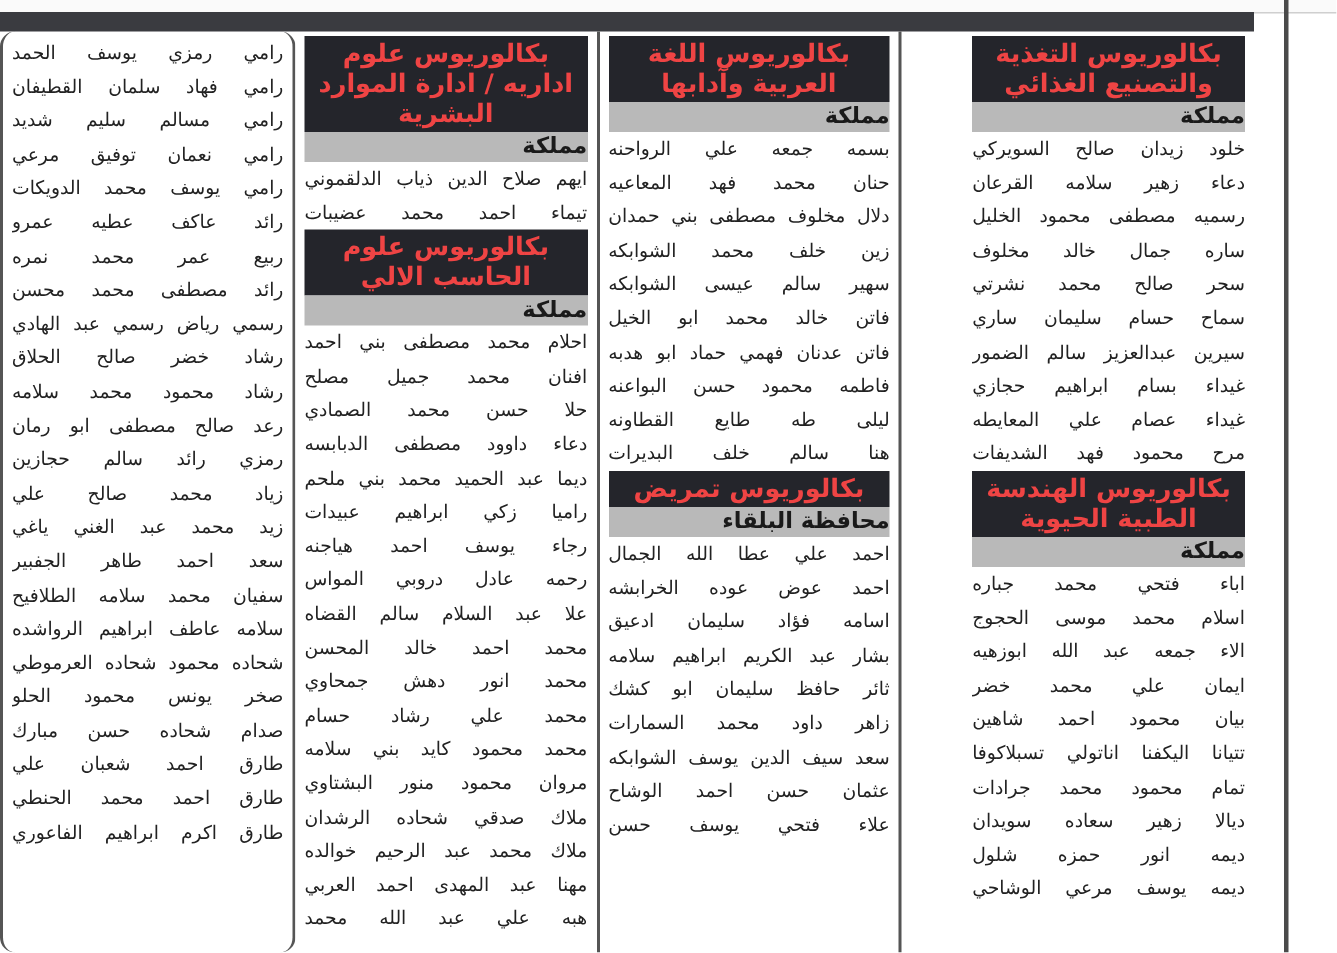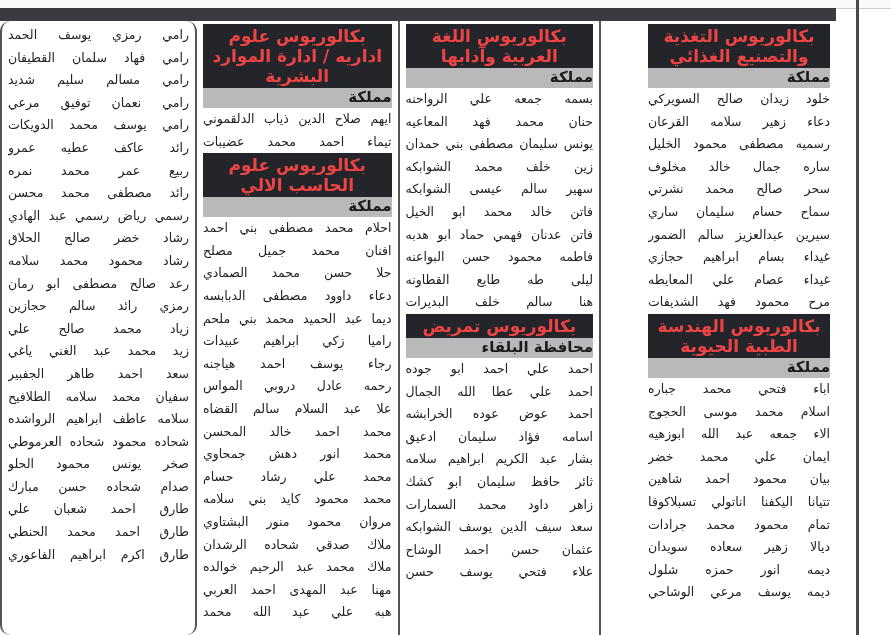--- a/index.html
+++ b/index.html
@@ -83,35 +83,34 @@
     </div>
   </div>
 
   <div class="col c2">
     <div class="section">
       <div class="head-black">بكالوريوس اللغة العربية وآدابها</div>
       <div class="head-grey">مملكة</div>
       <ul class="names">
         <li>بسمه جمعه علي الرواحنه</li>
         <li>حنان محمد فهد المعاعيه</li>
-        <li>يونس سليمان مصطفى بني حمدان</li>
+        <li>دلال مخلوف مصطفى بني حمدان</li>
         <li>زين خلف محمد الشوابكه</li>
         <li>سهير سالم عيسى الشوابكه</li>
         <li>فاتن خالد محمد ابو الخيل</li>
         <li>فاتن عدنان فهمي حماد ابو هدبه</li>
         <li>فاطمه محمود حسن البواعنه</li>
         <li>ليلى طه طايع القطاونه</li>
         <li>هنا سالم خلف البديرات</li>
       </ul>
     </div>
     <div class="section">
       <div class="head-black">بكالوريوس تمريض</div>
       <div class="head-grey">محافظة البلقاء</div>
       <ul class="names">
-        <li>احمد علي احمد ابو جوده</li>
         <li>احمد علي عطا الله الجمال</li>
         <li>احمد عوض عوده الخرابشه</li>
         <li>اسامه فؤاد سليمان ادعيق</li>
         <li>بشار عبد الكريم ابراهيم سلامه</li>
         <li>ثائر حافظ سليمان ابو كشك</li>
         <li>زاهر داود محمد السمارات</li>
         <li>سعد سيف الدين يوسف الشوابكه</li>
         <li>عثمان حسن احمد الوشاح</li>
         <li>علاء فتحي يوسف حسن</li>
       </ul>

